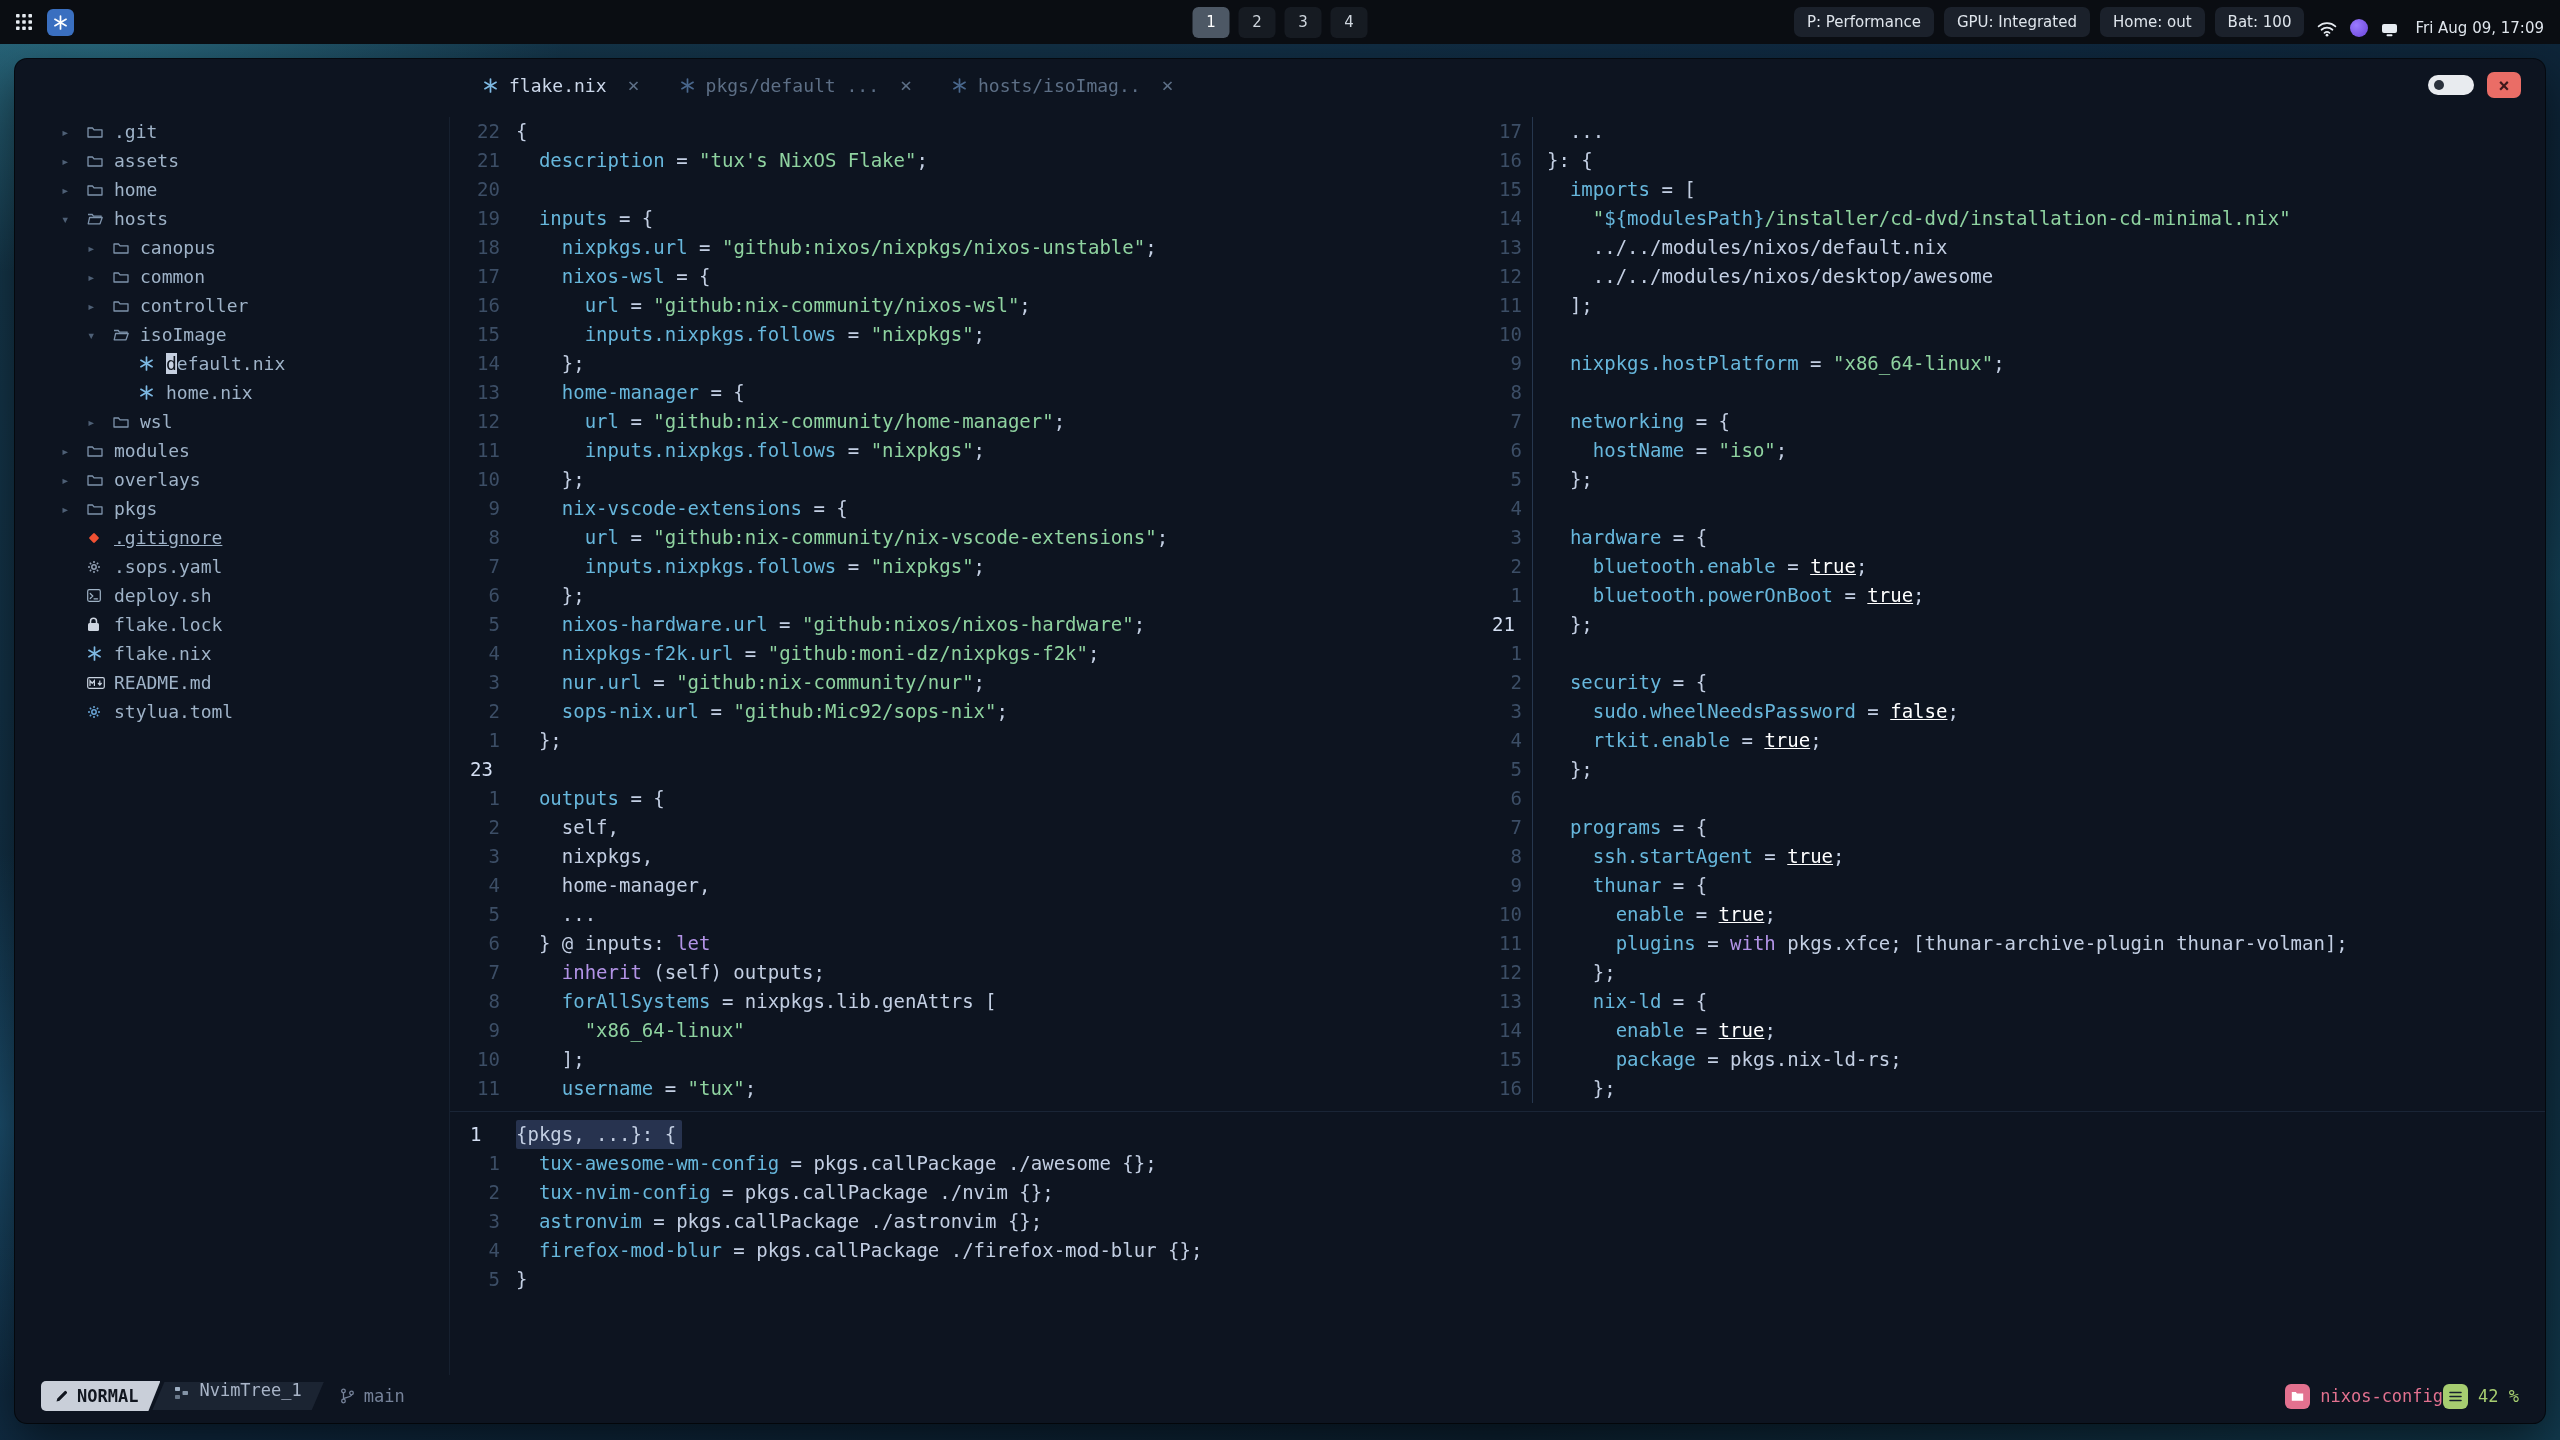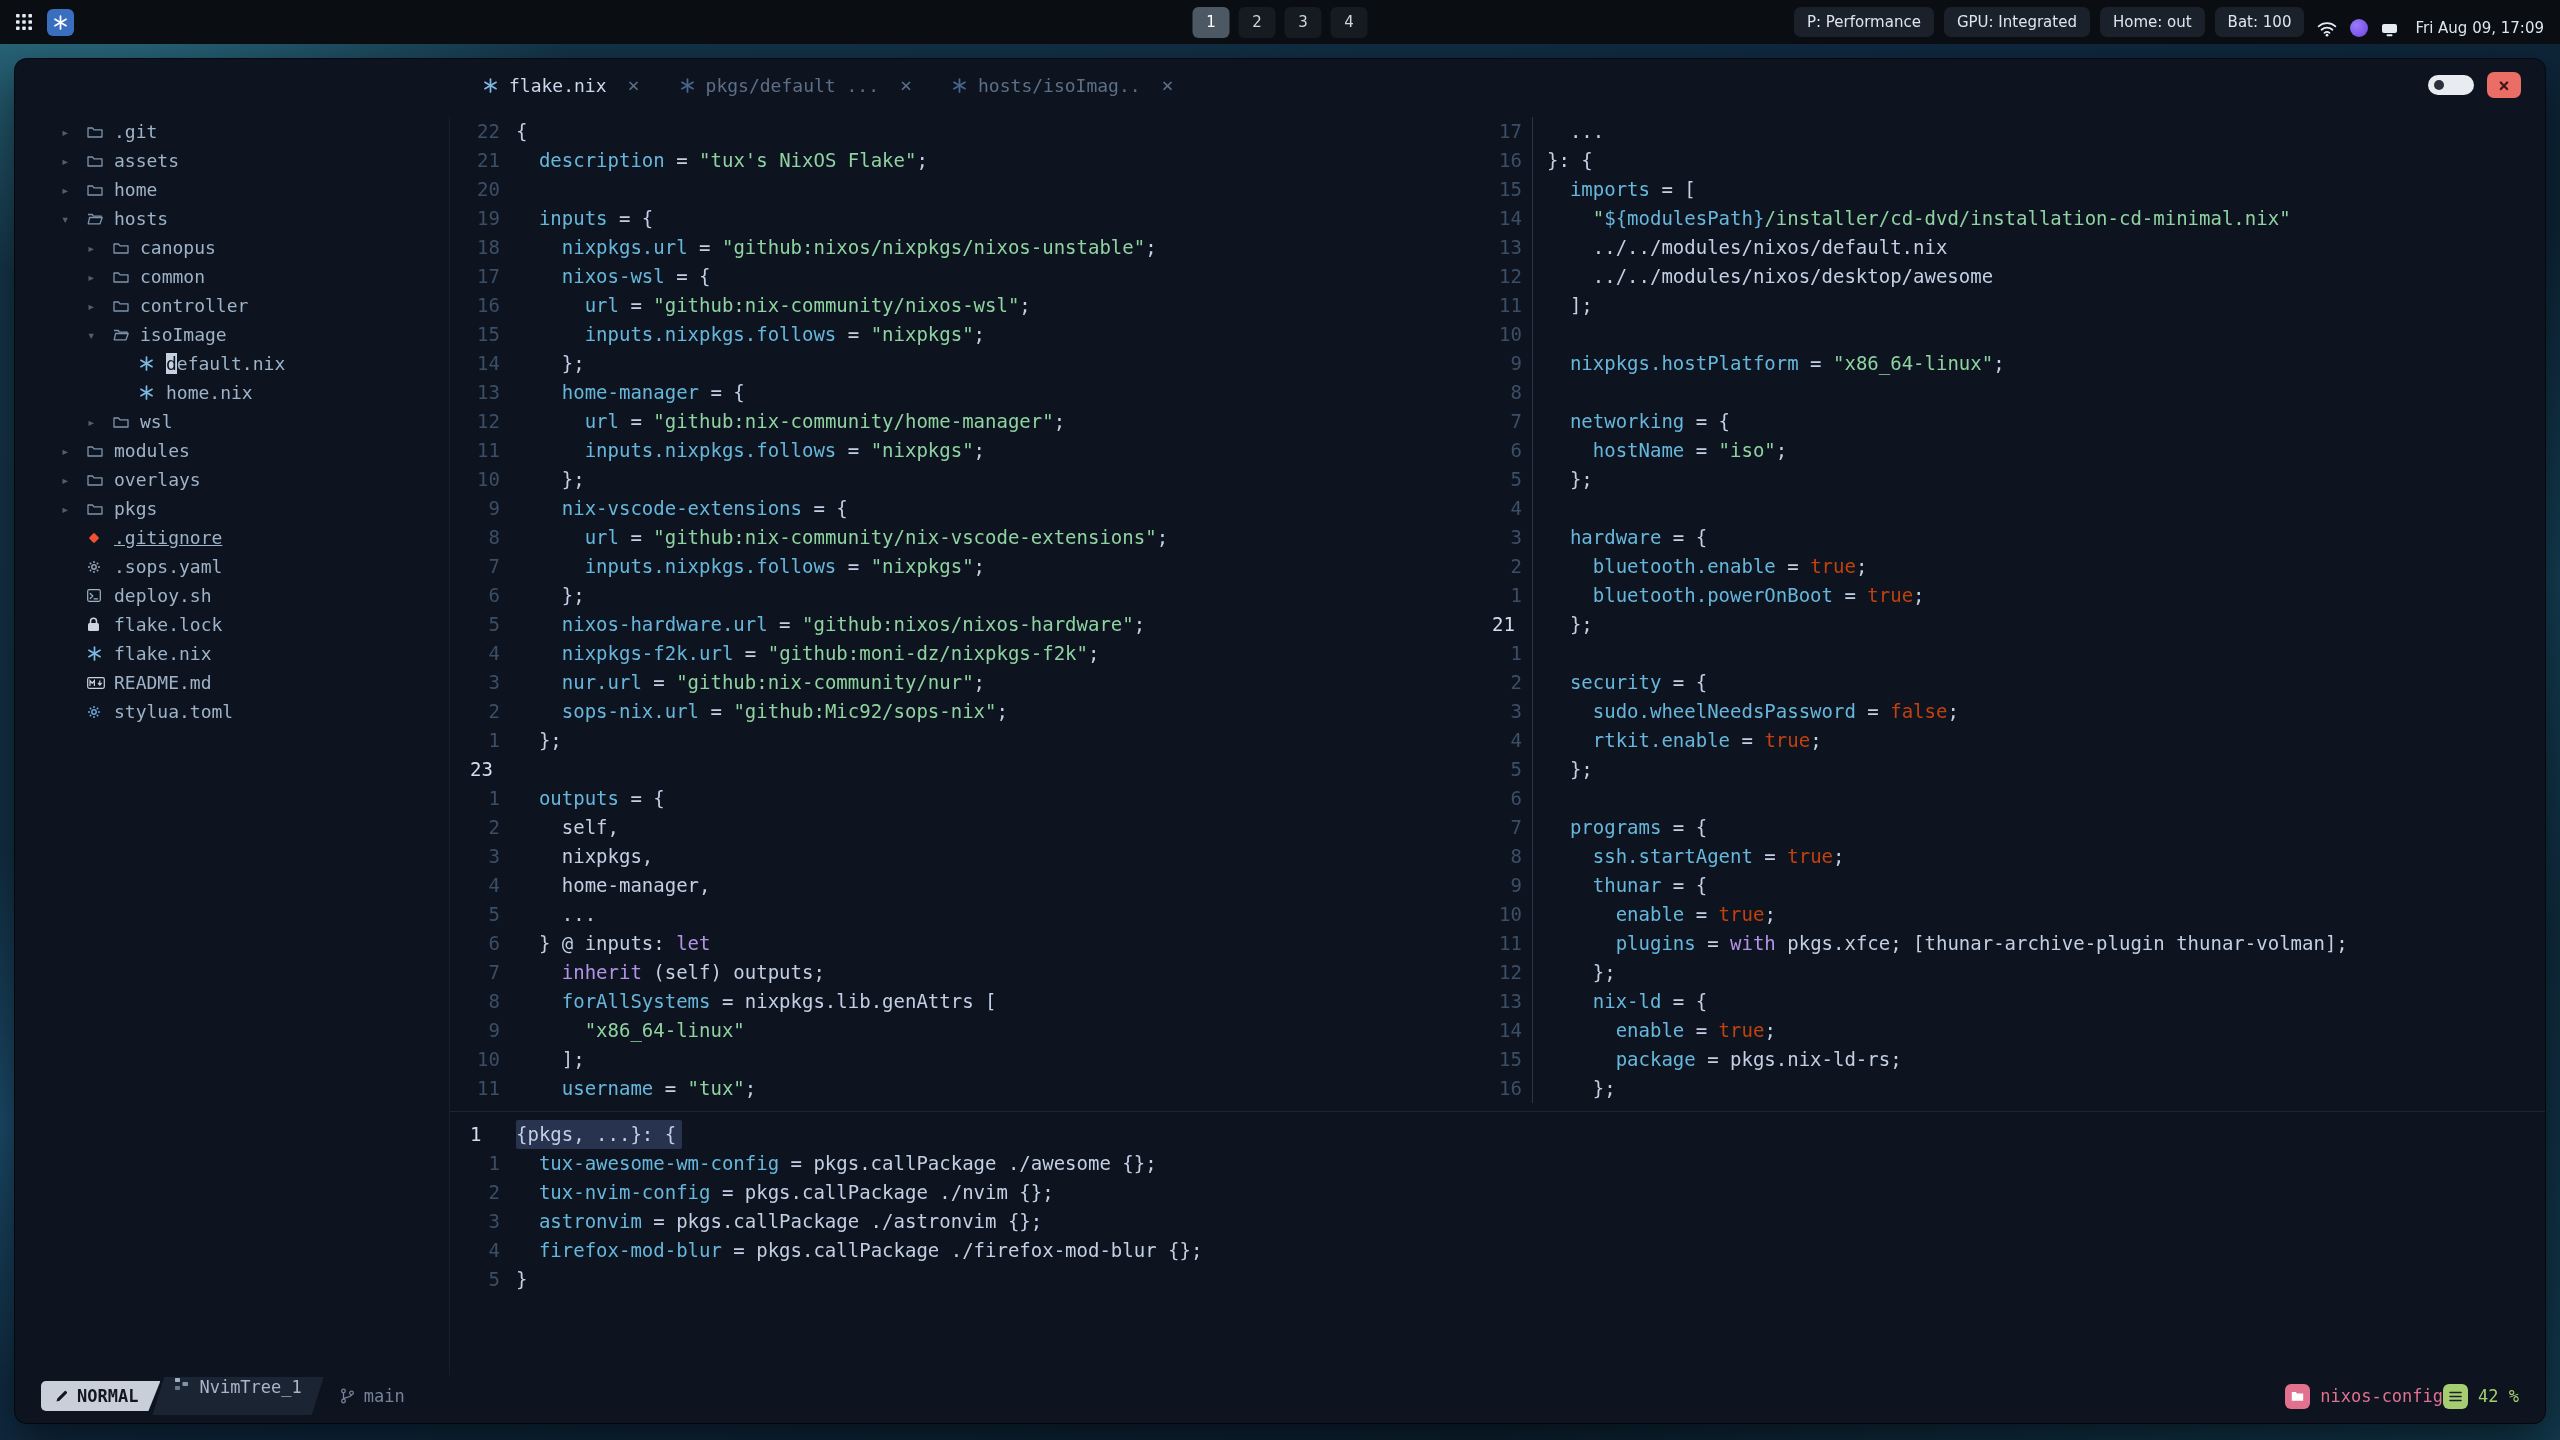--- a/index.html
+++ b/index.html
@@ -94,32 +94,32 @@
   .cl { display: flex; height: 29px; line-height: 29px; white-space: pre; font-size: 19px; }
   .ln { flex: none; width: 42px; text-align: right; color: #3c4e66; }
   .ln.cur { text-align: left; padding-left: 12px; width: 42px; color: #d3def2; }
   .code { flex: none; height: 29px; margin-left: 16px; color: #c3cfe3; }
   .pane-iso .code { border-left: 1px solid #26374e; padding-left: 14px; margin-left: 10px; }
   .code.hlbox { background: #27334f; border-radius: 2px; padding-right: 6px; }
 
   .tk-p { color: #67b7dc; }
   .tk-s { color: #8fd3a0; }
   .tk-i { color: #67b7dc; }
-  .tk-b { color: #c2410c; }
+  .tk-b { color: #ffffff; text-decoration: underline; }
   .tk-k { color: #b293e6; }
 
   
   .statusline { height: 30px; flex: none; margin: 6px 26px 0 26px; display: flex; align-items: center;
     font-family: "DejaVu Sans Mono", monospace; font-size: 17px; }
   .seg-mode { background: #c9cfd9; color: #11161f; font-weight: 700; height: 30px;
     display: flex; align-items: center; gap: 9px; padding: 0 22px 0 14px;
     border-radius: 5px 0 0 5px; clip-path: polygon(0 0, 100% 0, calc(100% - 12px) 100%, 0 100%); }
   .mode-ic { display: inline-flex; color: #11161f; }
-  .seg-buf { background: #1b2432; color: #a9b5c8; height: 38px; display: flex; align-items: flex-start;
-    gap: 10px; padding: 0 22px; margin-left: -8px;
+  .seg-buf { background: #1b2432; color: #a9b5c8; height: 28px; display: flex; align-items: flex-end;
+    gap: 10px; padding: 10px 22px; margin-left: -8px;
     clip-path: polygon(12px 0, 100% 0, calc(100% - 12px) 100%, 0 100%); }
   .buf-ic { display: inline-flex; color: #9fb0c4; }
   .seg-branch { display: flex; align-items: center; gap: 9px; color: #76839a; margin-left: 16px; }
   .branch-ic { display: inline-flex; color: #76839a; }
   .sl-spacer { flex: 1; }
   .seg-project { display: flex; align-items: center; gap: 10px; color: #e2718f; }
   .picon { width: 25px; height: 25px; border-radius: 6px; background: #e2718f; color: #ffffff;
     display: inline-flex; align-items: center; justify-content: center; }
   .seg-scroll { display: flex; align-items: center; gap: 10px; color: #a6cd70; }
   .sicon { width: 25px; height: 25px; border-radius: 6px; background: #a6cd70; color: #16202e;

